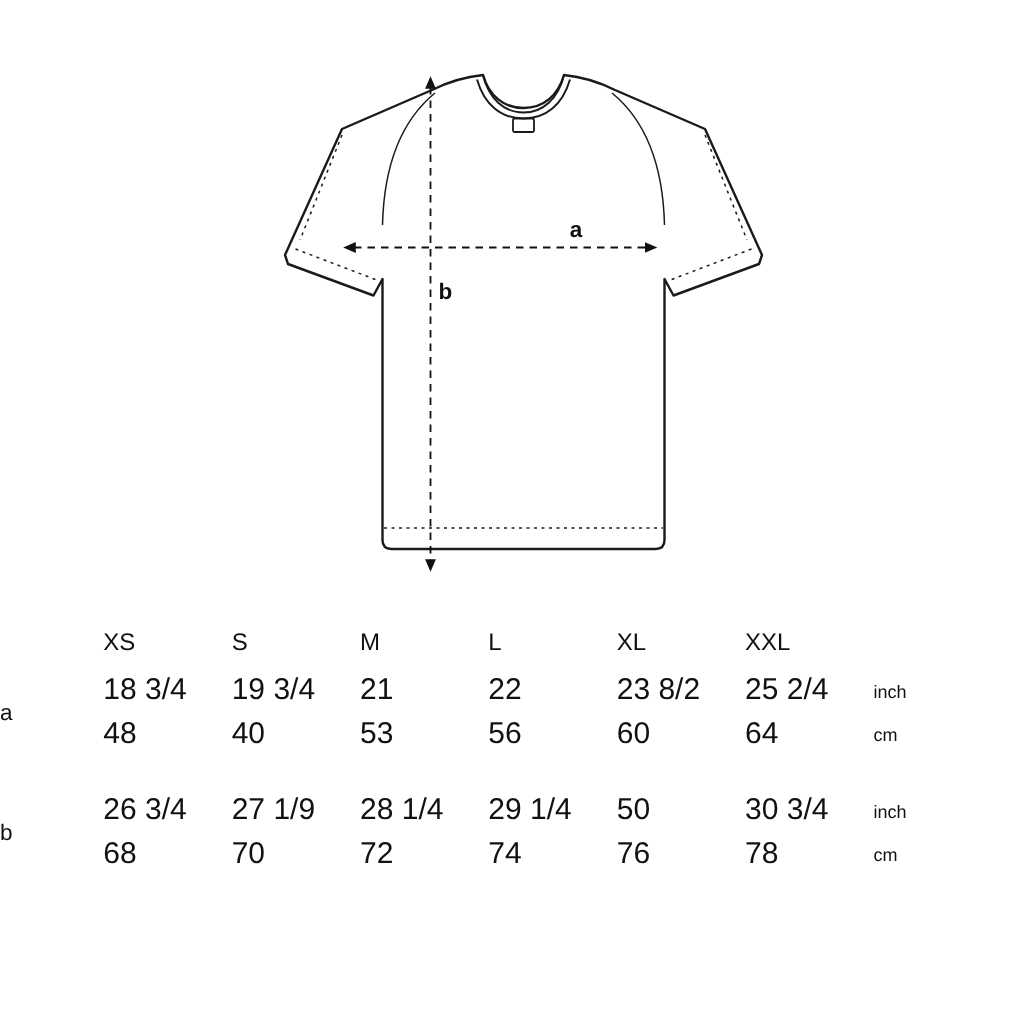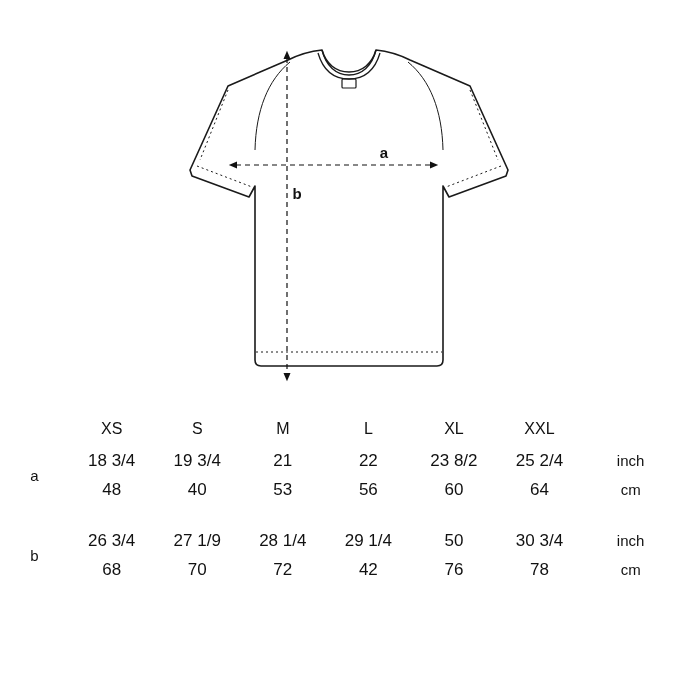--- a/index.html
+++ b/index.html
@@ -49,47 +49,47 @@
   }
   table.sizes {
     border-collapse: collapse;
     width: 679px;
     table-layout: fixed;
     font-size: 14.5px;
   }
   table.sizes td, table.sizes th {
     padding: 0;
     margin: 0;
-    text-align: center;
+    text-align: left;
     vertical-align: middle;
     font-weight: normal;
   }
   col.rowhdr { width: 62px; }
   col.sizecol { width: 77px; }
   col.unitcol { width: 87px; }
 
   .size-head {
     font-size: 16px;
     font-weight: bold;
     height: 34px;
     color: #111111;
   }
   .row-letter {
     font-size: 15px;
     font-weight: bold;
     text-align: center;
   }
   .val {
-    font-size: 17px;
+    font-size: 20px;
     font-weight: bold;
     color: #111111;
     height: 29px;
   }
   .unit {
-    font-size: 15px;
+    font-size: 12px;
     text-align: left;
     padding-left: 6px;
     color: #111111;
     font-weight: normal;
   }
   .spacer-row td { height: 22px; }
 </style>
 </head>
 <body>
 
@@ -230,21 +230,21 @@
           <td class="val">29 1/4</td>
           <td class="val">50</td>
           <td class="val">30 3/4</td>
           <td class="unit">inch</td>
         </tr>
 
         <tr>
           <td class="val">68</td>
           <td class="val">70</td>
           <td class="val">72</td>
-          <td class="val">42</td>
+          <td class="val">74</td>
           <td class="val">76</td>
           <td class="val">78</td>
           <td class="unit">cm</td>
         </tr>
       </tbody>
     </table>
   </div>
 
 </div>
 

